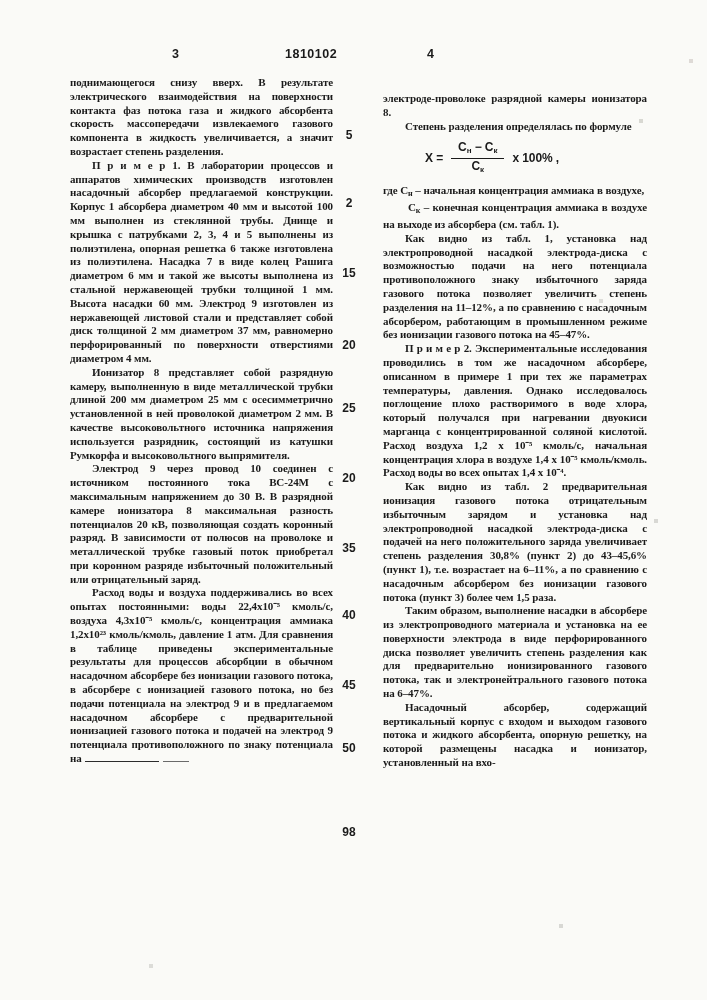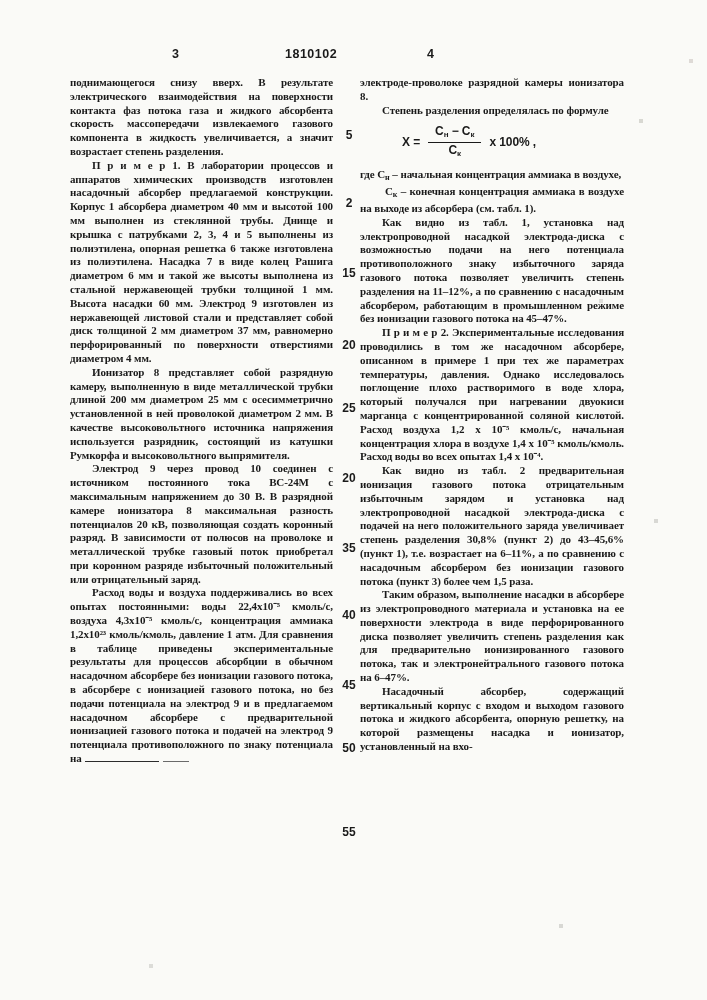--- a/index.html
+++ b/index.html
@@ -22,21 +22,21 @@
 
   
   .col {
     position: absolute; top: 76px;
     font-size: 11px; line-height: 13.8px;
     text-align: justify;
     letter-spacing: -0.1px;
     hyphens: auto; -webkit-hyphens: auto;
   }
   .col-left  { left: 70px;  width: 263px; }
-  .col-right { left: 360px; width: 264px; }
+  .col-right { left: 383px; width: 264px; margin-top: 16px; }
   .p  { margin: 0; text-indent: 22px; font-family: Liberation Serif, serif; }
   .cont { text-indent: 0; }
   .ind { text-indent: 25px; }
 
   
   .sb { font-size: 8px; vertical-align: -2px; letter-spacing: 0; }
 
   
   .formula {
     display: flex; align-items: center; gap: 8px;
@@ -100,21 +100,21 @@
     <div class="lineno" style="top:128px">5</div>
     <div class="lineno" style="top:196px">2</div>
     <div class="lineno" style="top:266px">15</div>
     <div class="lineno" style="top:338px">20</div>
     <div class="lineno" style="top:401px">25</div>
     <div class="lineno" style="top:471px">20</div>
     <div class="lineno" style="top:541px">35</div>
     <div class="lineno" style="top:608px">40</div>
     <div class="lineno" style="top:678px">45</div>
     <div class="lineno" style="top:741px">50</div>
-    <div class="lineno" style="top:825px">55</div>
+    <div class="lineno" style="top:825px">98</div>
   </div>
 
   <div class="col col-right">
     <div class="p cont">электроде-проволоке разрядной камеры ионизатора 8.</div>
     <div class="p">Степень разделения определялась по формуле</div>
 
     <div class="formula">
       <span>X =</span>
       <span class="frac">
         <span class="num"><span>С</span><span class="sb">н</span><span> − </span><span>С</span><span class="sb">к</span></span>

